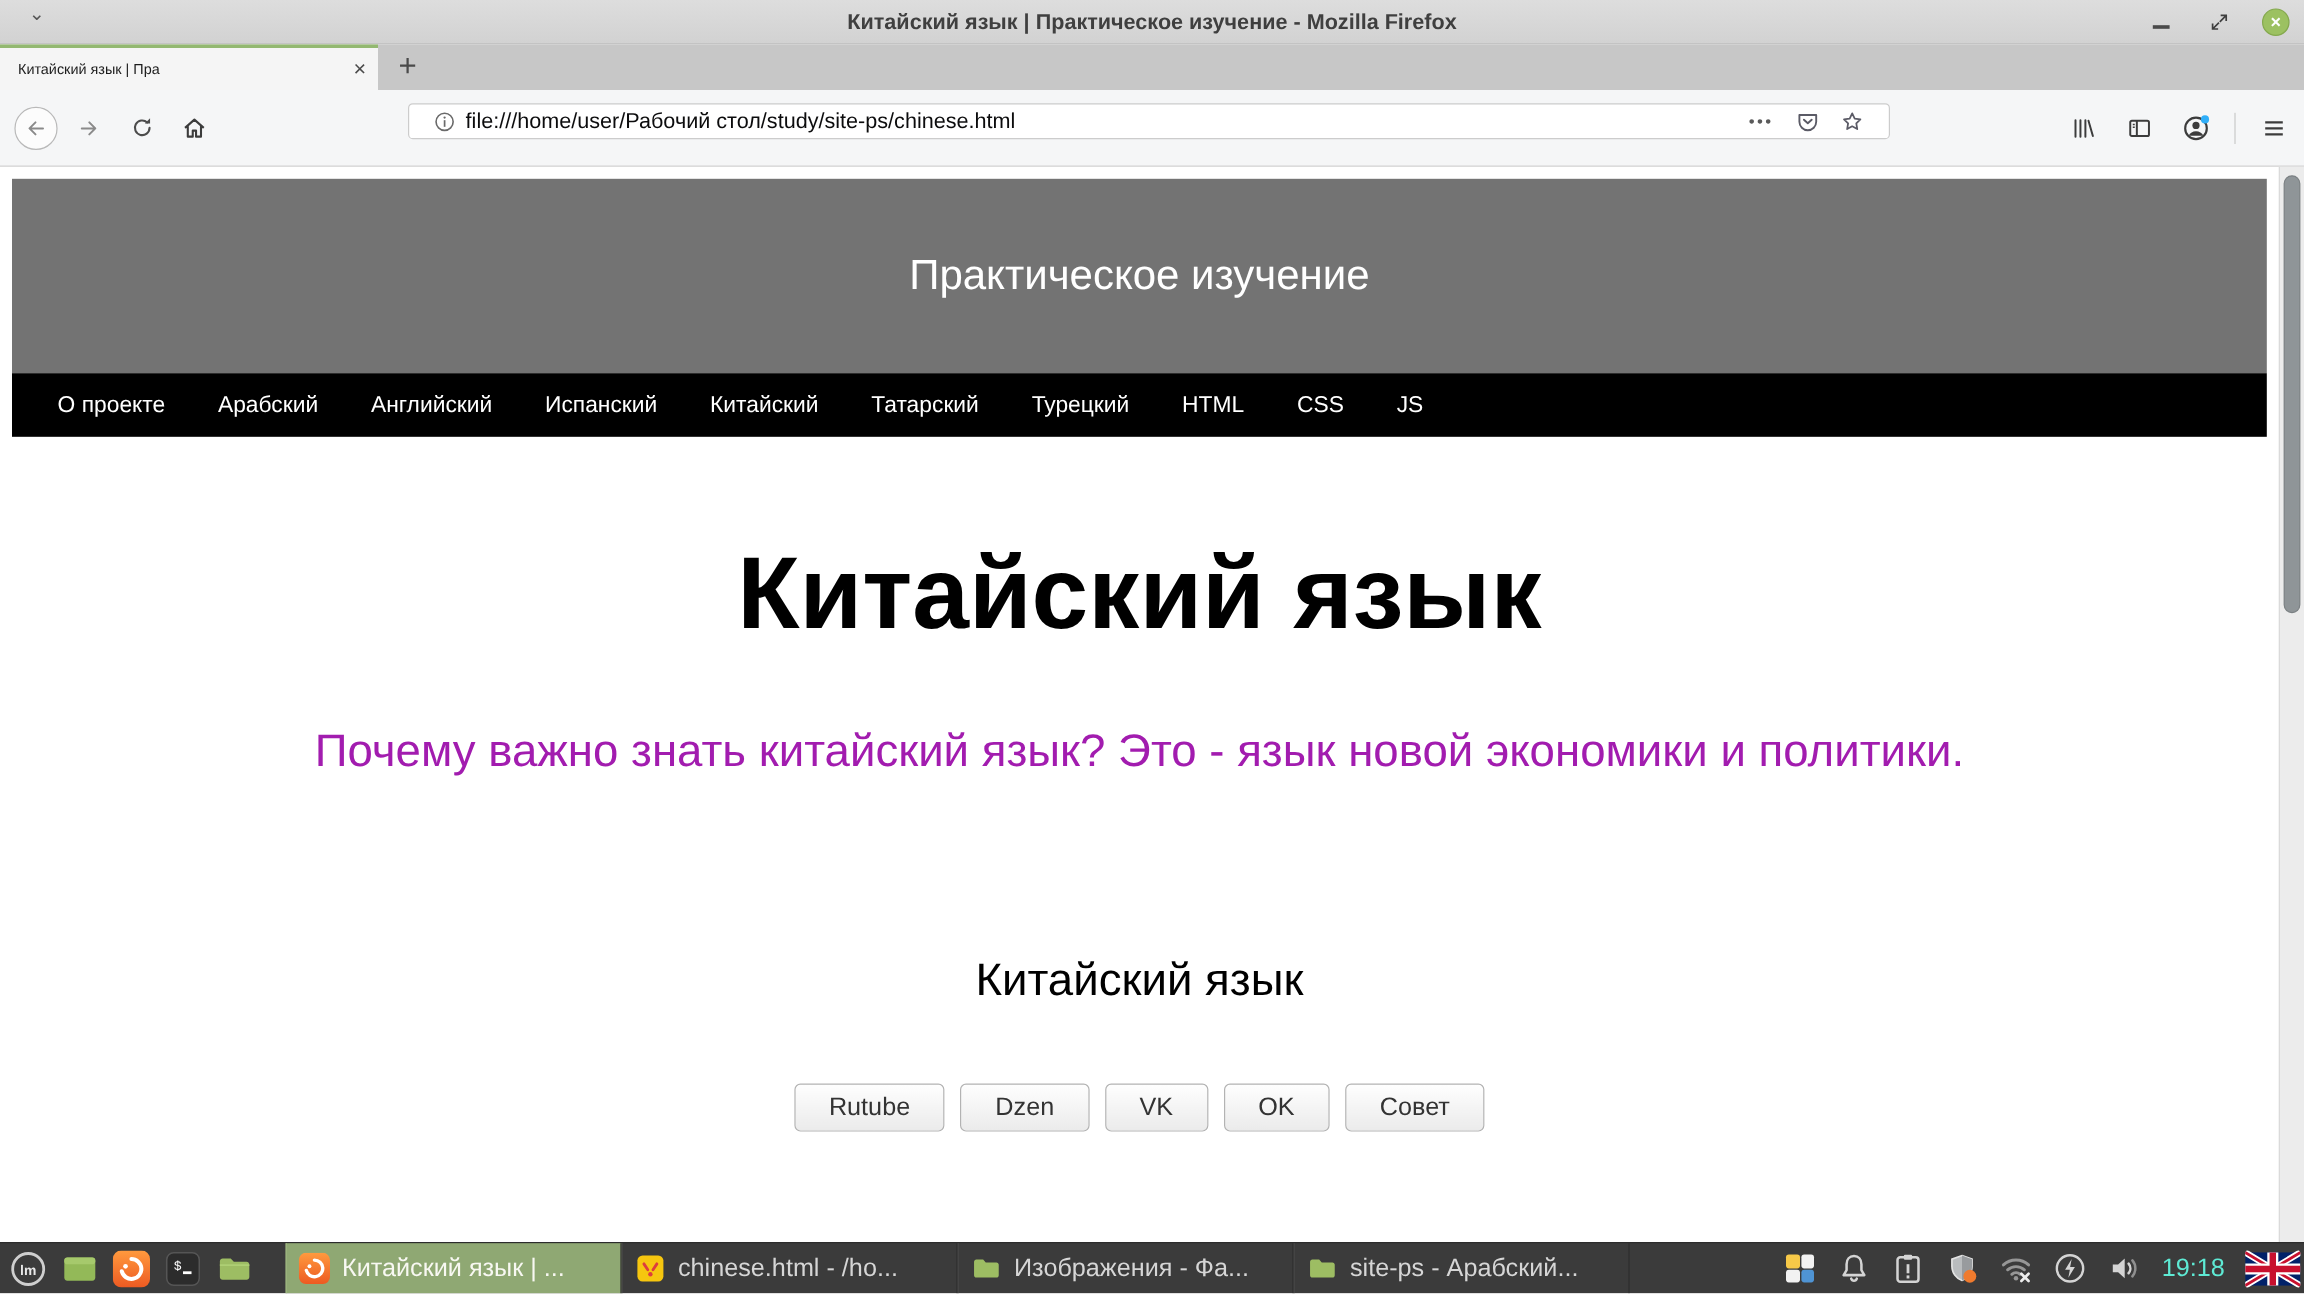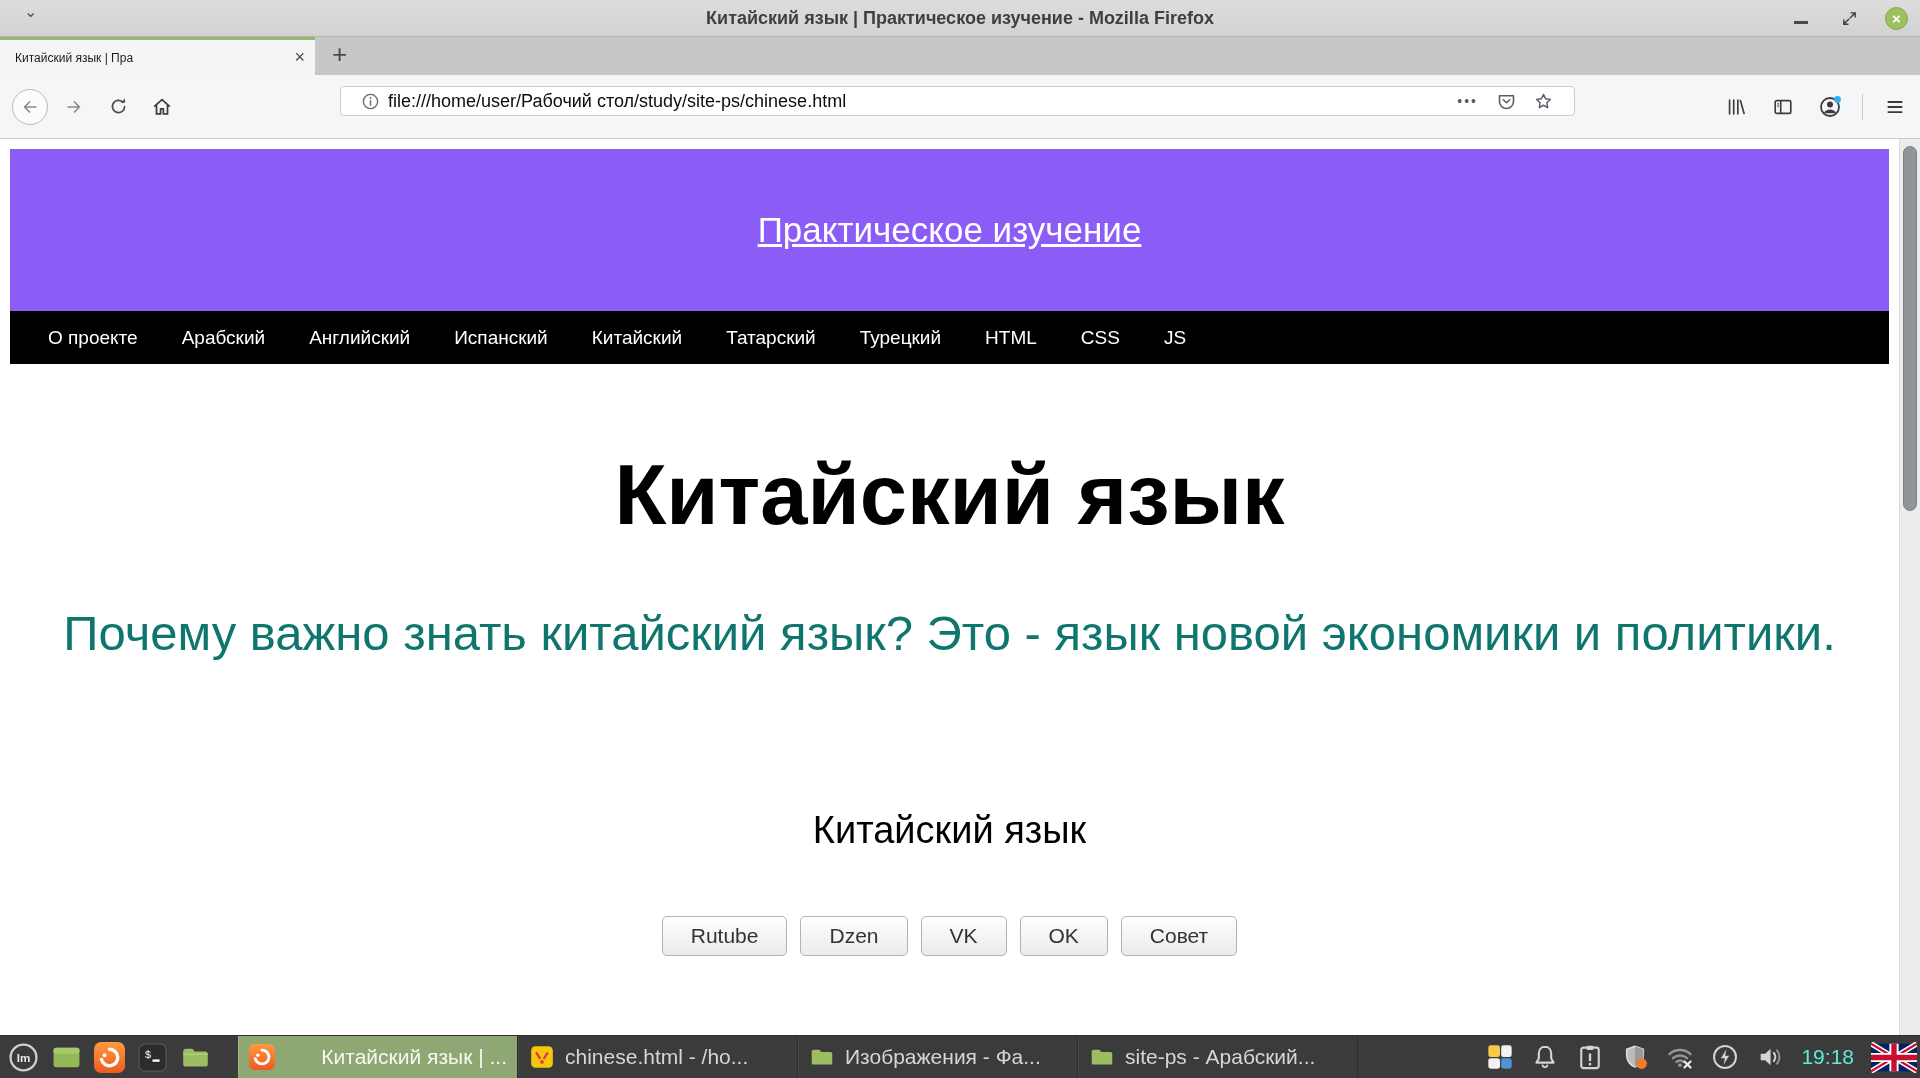--- a/index.html
+++ b/index.html
@@ -51,36 +51,36 @@
   .viewport { position:absolute; top:139px; left:0; right:0; height:896px; background:#fff; }
   .scrollbar { position:absolute; right:0; top:0; bottom:0; width:21px; background:#ececec; border-left:1px solid #dadada; }
   .scroll-thumb { position:absolute; left:3px; right:3px; top:7px; height:365px; background:#8f9598;
     border:1px solid #7b8083; border-radius:9px; }
   .webpage { position:absolute; left:0; top:0; right:21px; bottom:0; padding:10px 10px 0; overflow:hidden; }
   .site-header { height:162px; color:#fff; font-size:35px;
     display:flex; align-items:center; justify-content:center; }
   .site-nav { height:53px; display:flex; align-items:center; padding-left:16px; }
   .nav-link { color:#fff; font-size:19px; padding:0 22px; text-decoration:none; }
   .page-title { margin-top:88px; text-align:center; font-size:85px; font-weight:bold; color:#000; line-height:1; }
-  .page-intro { margin-top:68px; text-align:center; font-size:49px; color:#0f766e; }
+  .page-intro { margin-top:68px; text-align:center; font-size:38px; color:#a21caf; }
   .page-sub { margin-top:148px; text-align:center; font-size:38px; color:#000; }
   .btn-row { margin-top:64px; display:flex; justify-content:center; gap:13px; }
   .share-btn { font-size:21px; color:#333; padding:7px 28px; background:linear-gradient(#fefefe,#ebebeb);
     border:1px solid #b3b3b3; border-radius:5px; font-family:"Liberation Sans",sans-serif; }
 
   
   .taskbar { position:absolute; left:0; bottom:0; right:0; height:43px; background:#3b3b3b;
     border-top:1px solid #2c2c2c; display:flex; align-items:center; }
   .launchers { display:flex; align-items:center; gap:12px; padding:0 27px 0 8px; }
   .launcher { width:31px; height:31px; display:flex; }
   .task-windows { display:flex; align-self:stretch; }
   .task-btn { width:280px; display:flex; align-items:center; gap:10px; padding:0 10px;
     border-right:1px solid #2e2e2e; border-left:1px solid #484848;
     font-size:21px; color:#d6d6d6; white-space:nowrap; overflow:hidden; }
-  .task-btn.active { background:#8fa873; color:#f8f8f2; border-left-color:#9db581;justify-content:space-between; }
+  .task-btn.active { background:#8fa873; color:#f8f8f2; border-left-color:#9db581; }
   .task-btn .t-icn { width:26px; height:26px; flex:none; display:flex; }
   .task-label { overflow:hidden; white-space:nowrap; }
   .tray { margin-left:auto; display:flex; align-items:center; gap:17px; padding-right:3px; }
   .tray .tr-icn { width:28px; height:28px; display:flex; }
   .clock { font-size:21px; color:#5eead4; }
   .flag { width:46px; height:31px; display:flex; }
 </style>
 </head>
 <body>
 
@@ -185,21 +185,21 @@
       <span class="icn">
         <svg width="22" height="22" viewBox="0 0 24 24">
             <path d="M4 6.5h16M4 12h16M4 17.5h16" stroke="#3c3c3c" stroke-width="2"></path>
           </svg>
       </span>
     </div>
   </div>
 
   <div class="viewport">
     <div class="webpage">
-      <div class="site-header" style="background:#8b5cf6;text-decoration:underline;">
+      <div class="site-header" style="background:#737373;">
         <span>Практическое изучение</span>
       </div>
       <div class="site-nav" style="background:#000000;">
         <a class="nav-link">О проекте</a>
         <a class="nav-link">Арабский</a>
         <a class="nav-link">Английский</a>
         <a class="nav-link">Испанский</a>
         <a class="nav-link">Китайский</a>
         <a class="nav-link">Татарский</a>
         <a class="nav-link">Турецкий</a>

